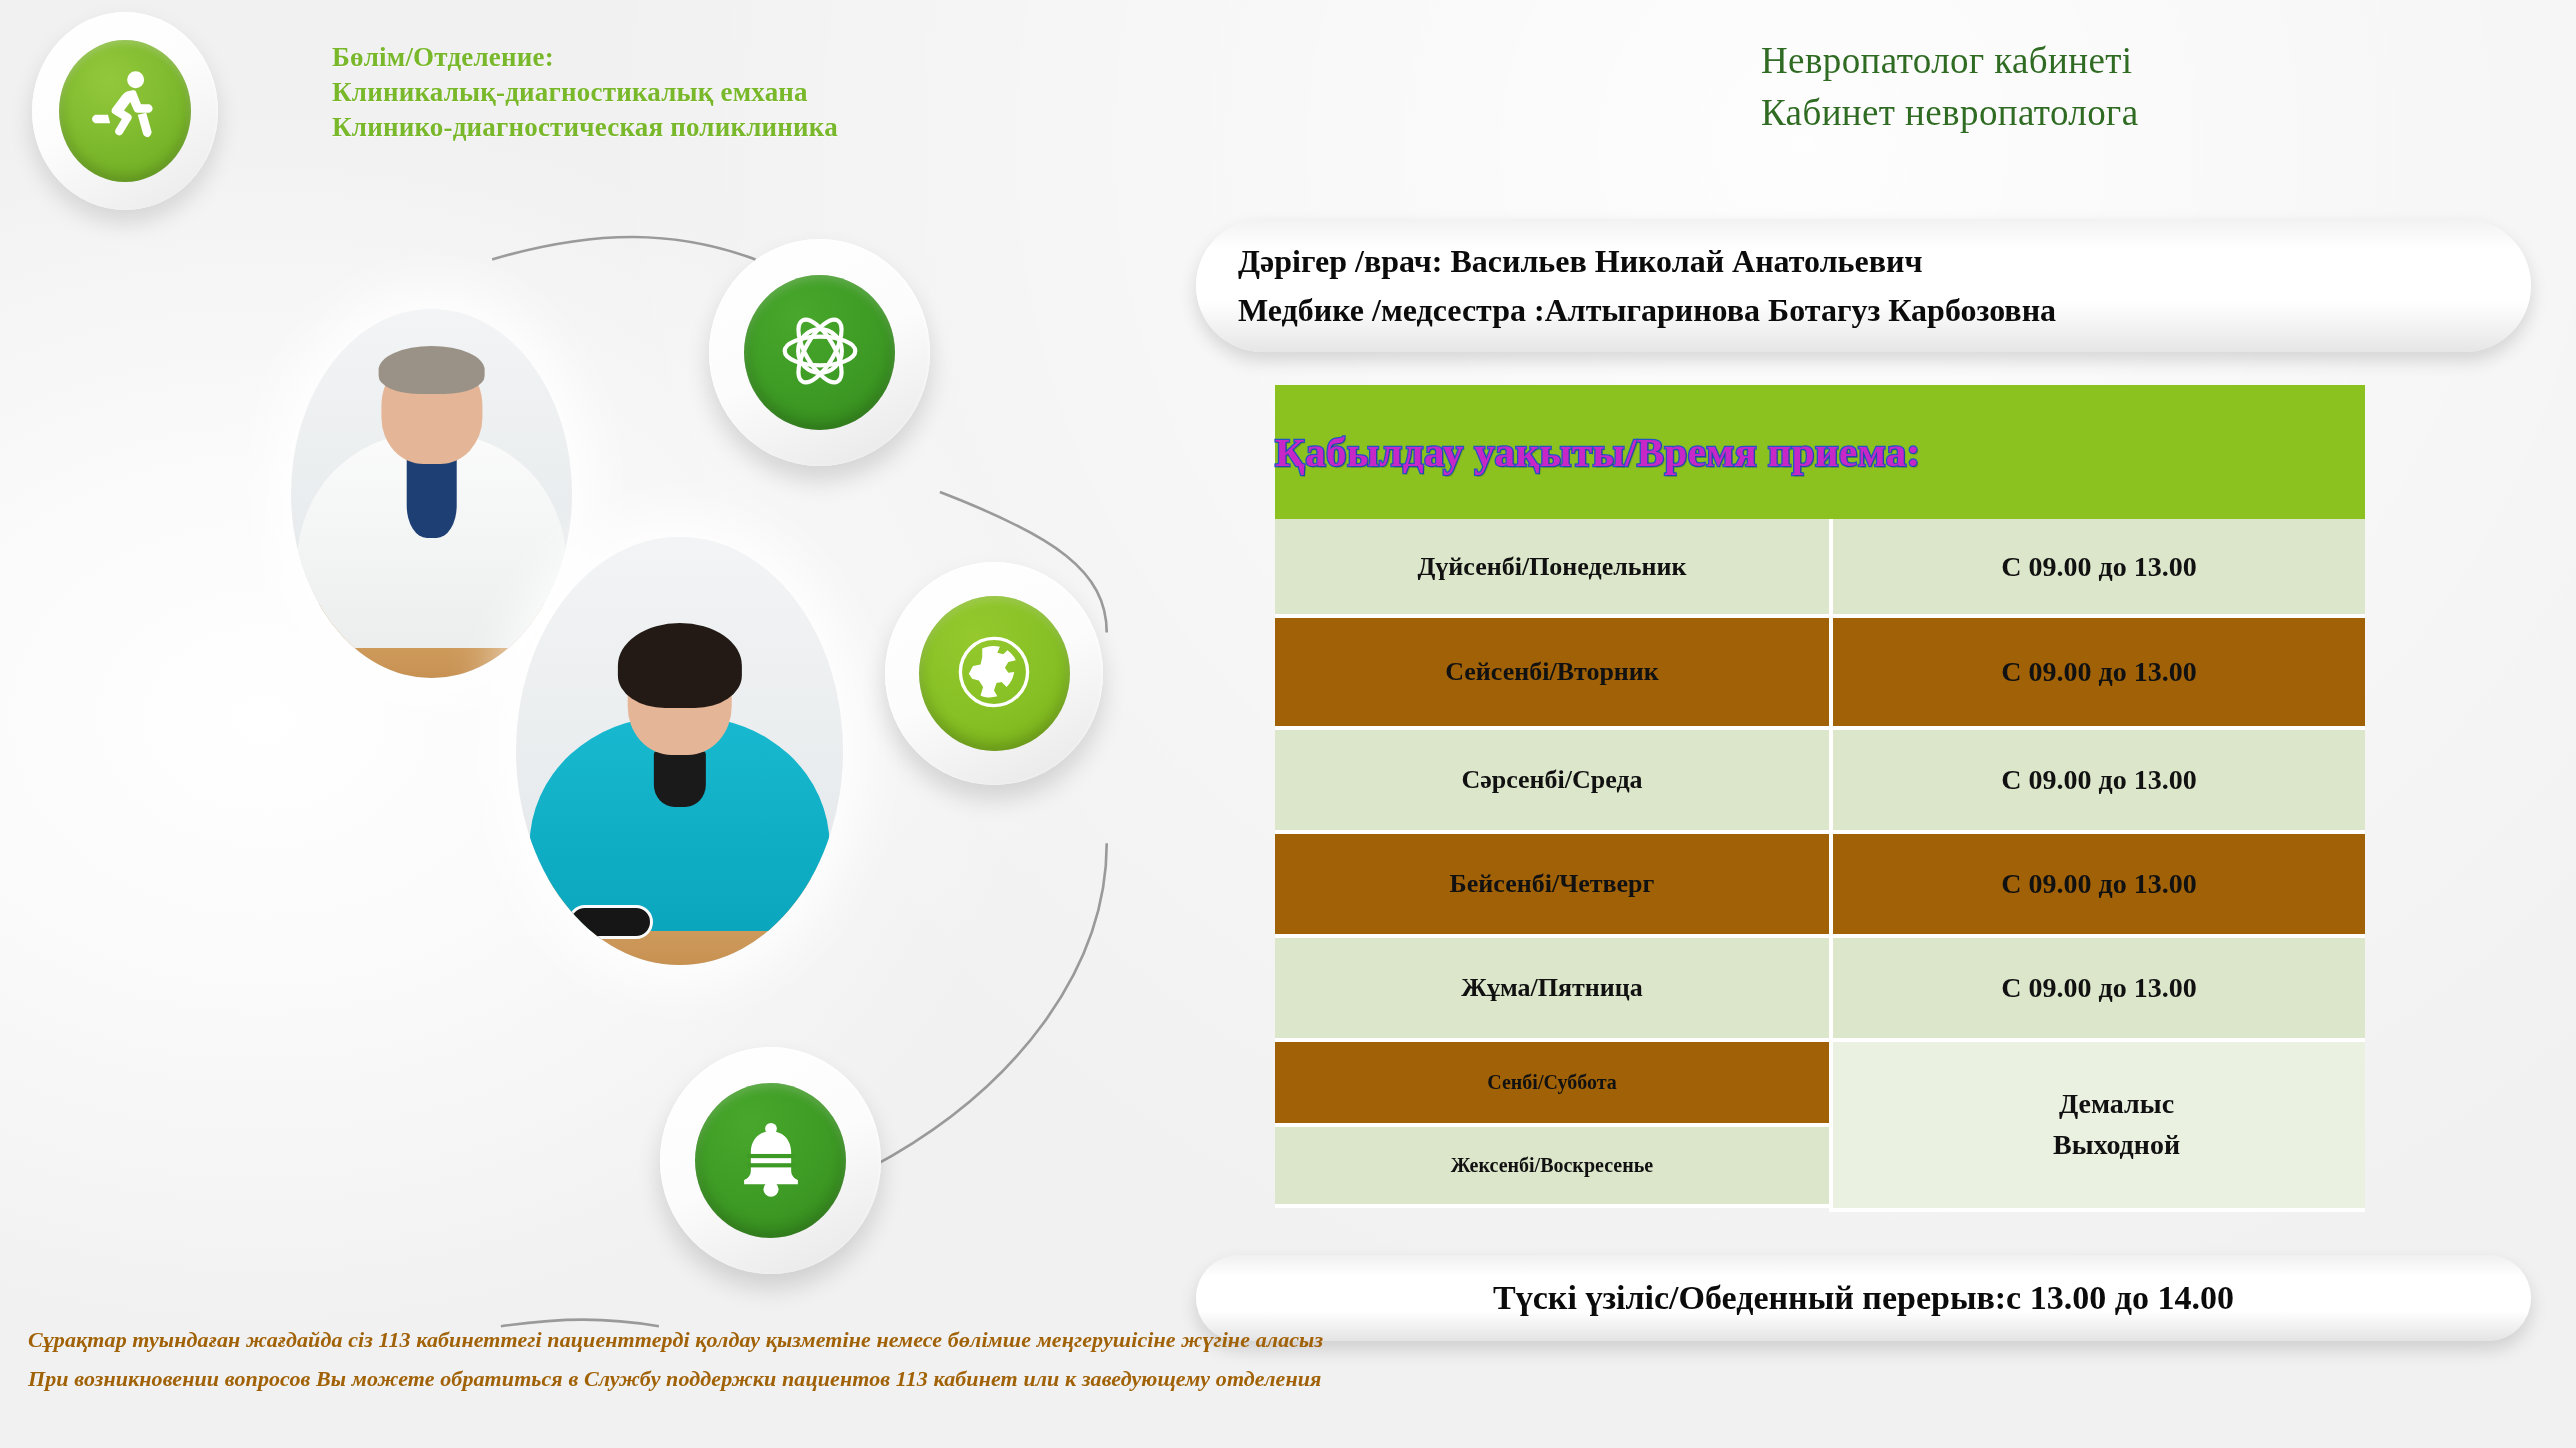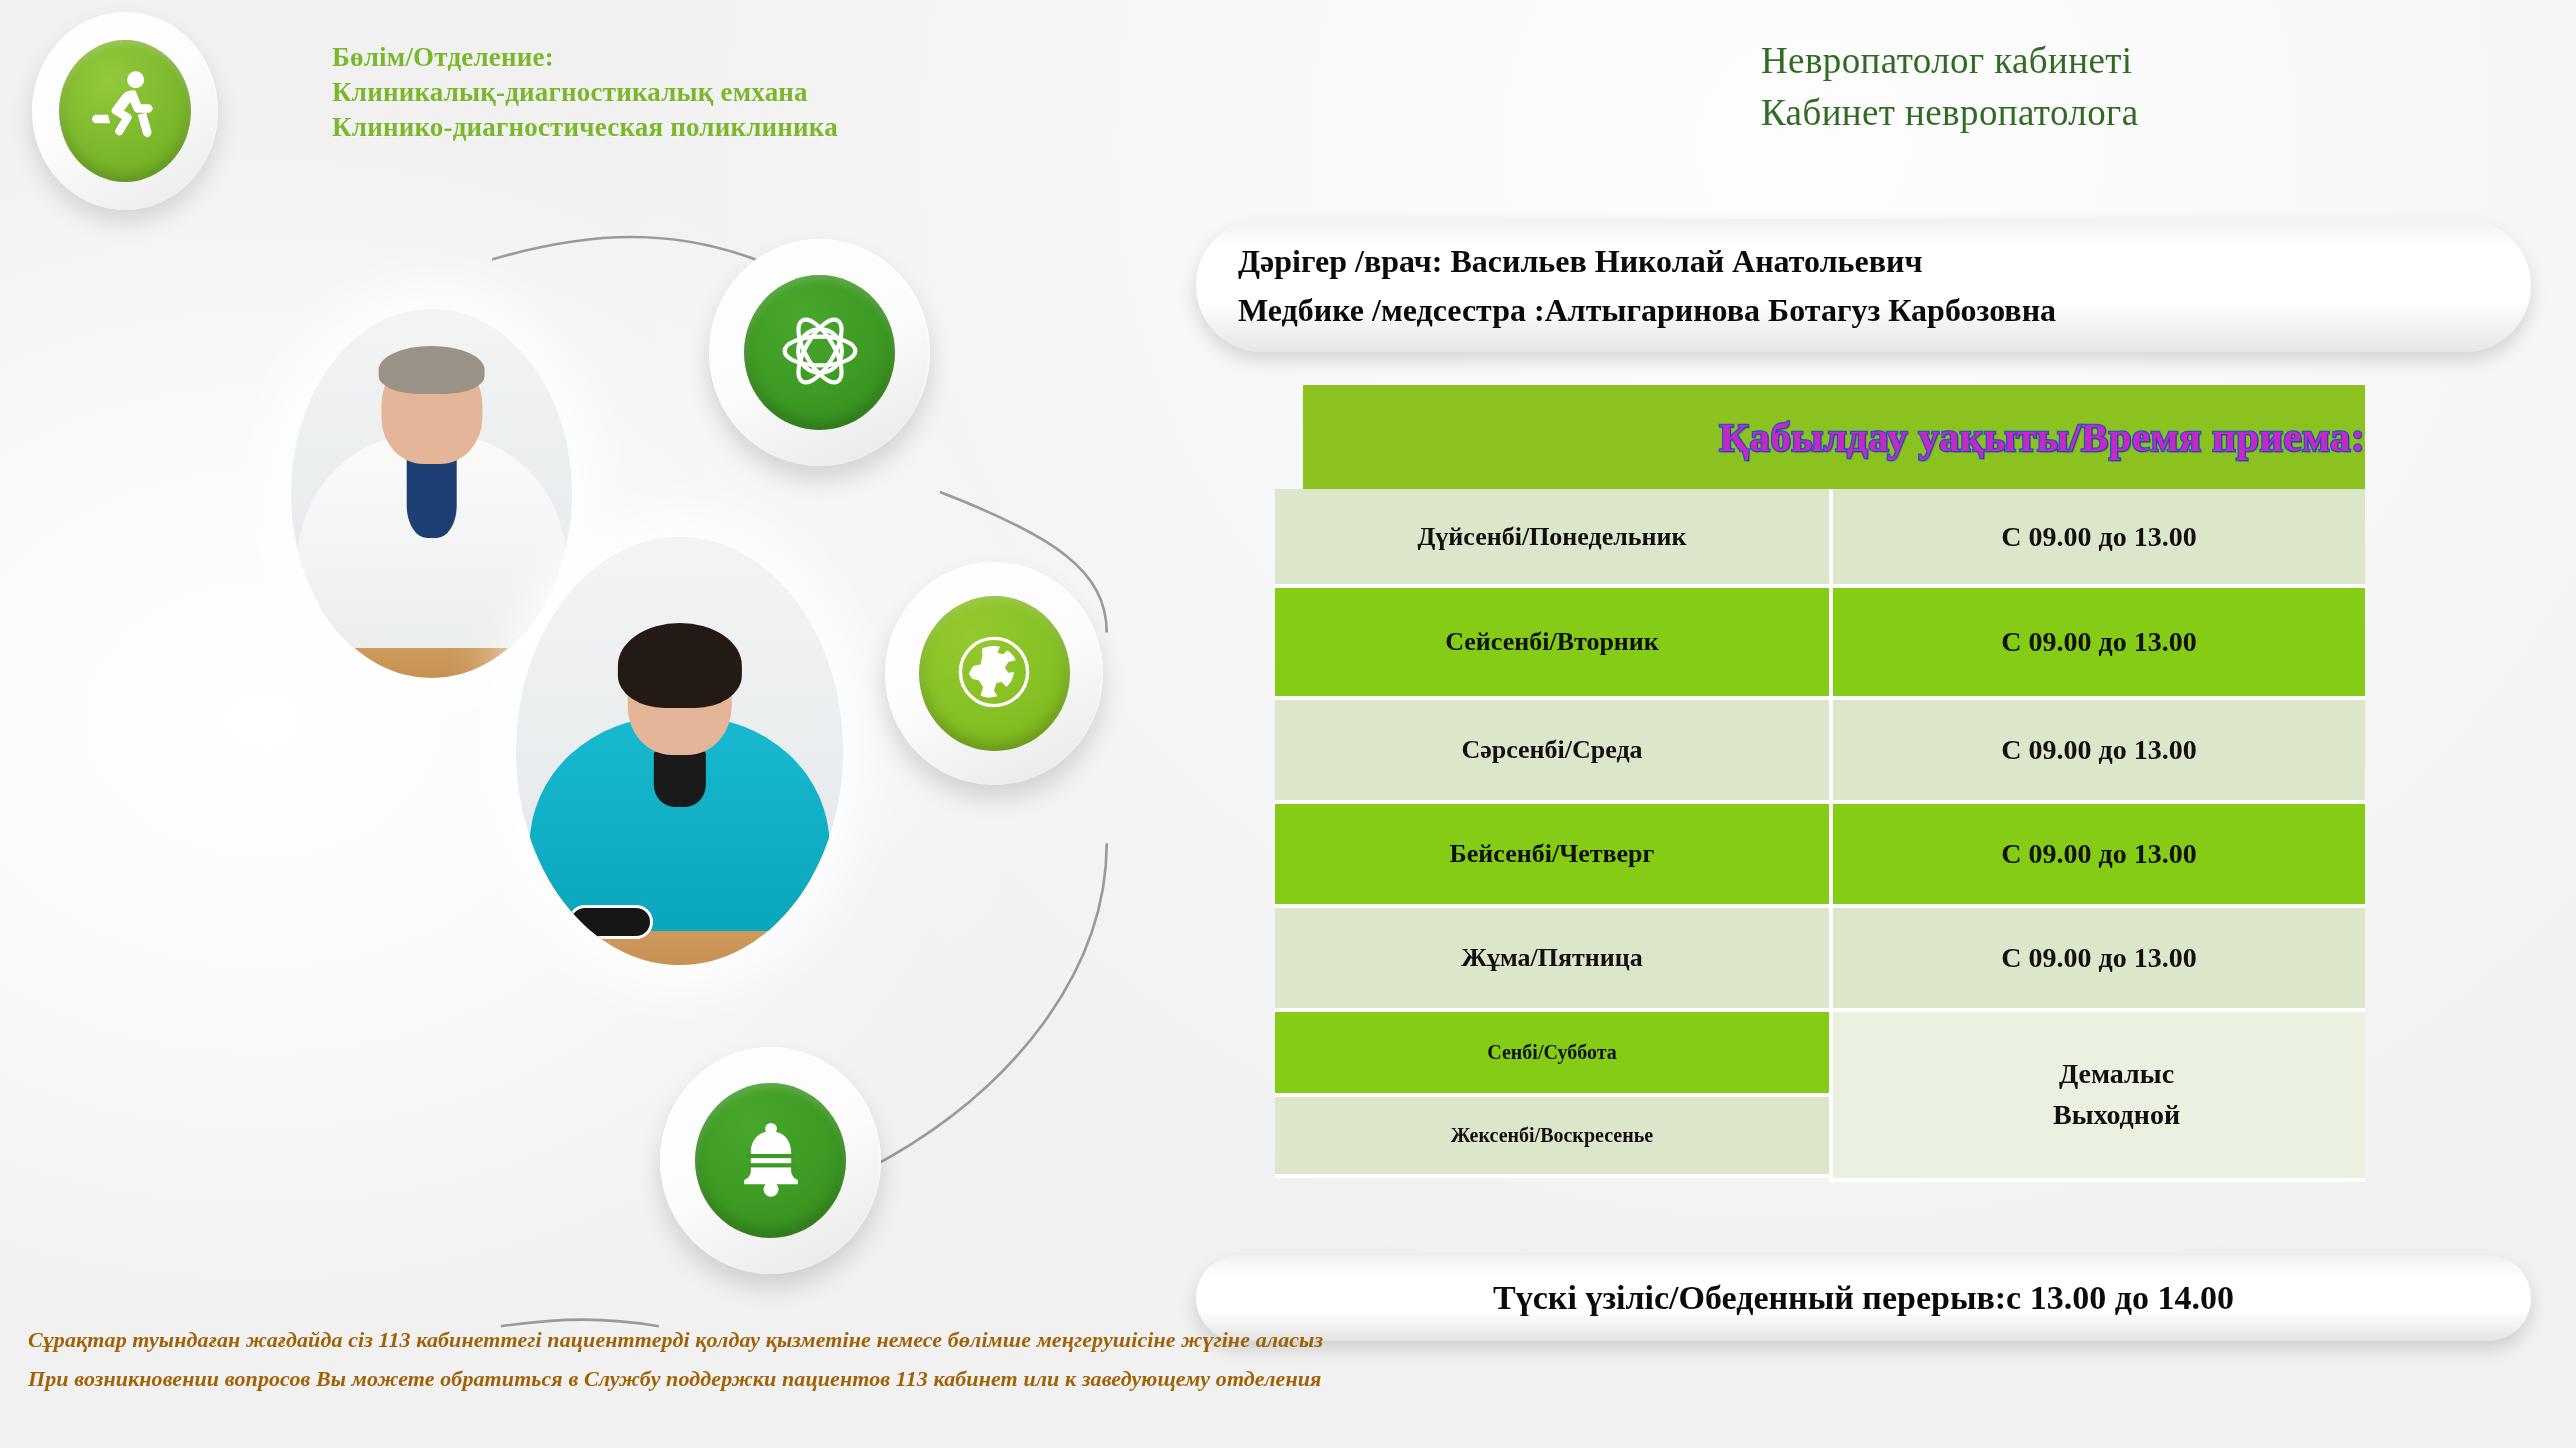--- a/index.html
+++ b/index.html
@@ -57,43 +57,43 @@
     display:flex; flex-direction:column; justify-content:center;
     padding-left:42px;
   }
   .staff-pill div{ font-size:32px; font-weight:bold; color:#0b0b0b; line-height:1.52; }
 
   
   .sched{
     position:absolute; left:1275px; top:385px; width:1090px;
   }
   .sched-head{
-    background:#8CC220; height:104px;
-    display:flex; align-items:center; justify-content:flex-end;margin-left:28px;
+    background:#8CC220; height:134px;
+    display:flex; align-items:center; justify-content:flex-start;
   }
   .sched-head span{
     font-size:41px; font-weight:bold; letter-spacing:0.4px;
     color:#C727C7;
     -webkit-text-stroke:2.6px #2255C4;
     paint-order:stroke fill;
     text-shadow:1.8px 1.8px 0 rgba(0,0,0,.12);
   }
   .sched-row{ display:flex; width:100%;border-radius:8px; }
   .cell-day{
     width:558px; display:flex; align-items:center; justify-content:center;
     font-size:26px; font-weight:bold; color:#111; text-align:center;
     border-right:4.4px solid #ffffff; border-bottom:4.4px solid #ffffff;
   }
   .cell-time{
     flex:1; display:flex; align-items:center; justify-content:center;
     font-size:28px; font-weight:bold; color:#111; text-align:center;
     border-bottom:4.4px solid #ffffff;
   }
   .rowA{ background:#DCE6CA; }
-  .rowB{ background:#84cc16; }
+  .rowB{ background:#a16207; }
   .cell-weekend{
     width:532px; background:#EAF1E0;
     display:flex; align-items:center; justify-content:center; text-align:center;
     font-size:28px; font-weight:bold; color:#111; line-height:1.45;
     border-bottom:4.4px solid #ffffff;
   }
   .weekend-block{ display:flex; }
   .weekend-days{ width:558px; border-right:4.4px solid #ffffff; }
   .weekend-days > div{
     height:49px; display:flex; align-items:center; justify-content:center;

